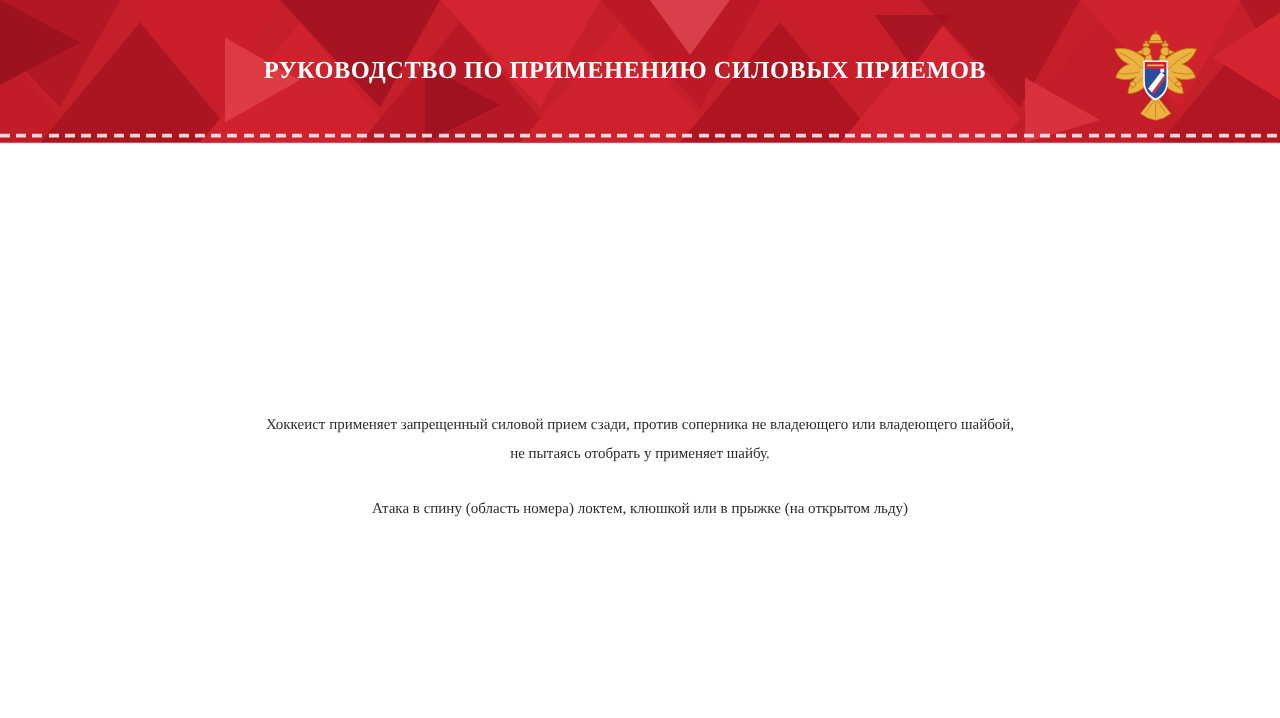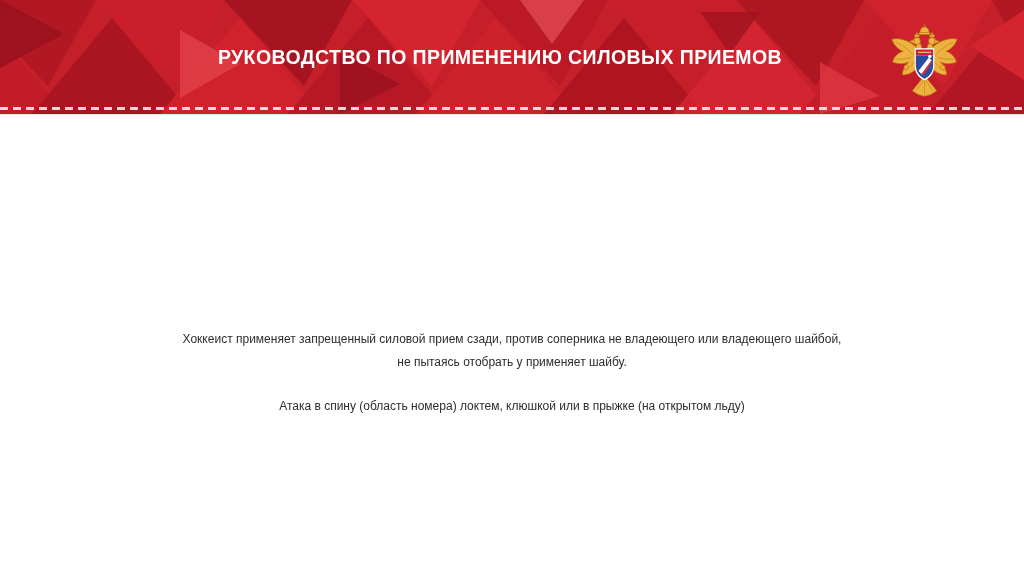--- a/index.html
+++ b/index.html
@@ -1,18 +1,18 @@
 <!DOCTYPE html>
 <html><head>
 <meta charset="utf-8">
 <style>
   html,body{margin:0;padding:0;background:#ffffff;}
   .slide{
     position:relative;width:1024px;height:428px;overflow:hidden;background:#ffffff;
-    font-family:Liberation Sans, sans-serif;
+    font-family:Liberation Serif, serif;
   }
   
   .header{
     position:absolute;left:0;top:0;width:1024px;height:114px;
     background:#c51f2a;box-shadow:0 1px 0 rgba(0,0,0,0.10);
   }
   .header-pattern{position:absolute;left:0;top:0;width:1024px;height:114px;display:block;}
   .header-title{
     position:absolute;left:0;top:46px;width:1000px;text-align:center;
     color:#ffffff;font-size:19.5px;font-weight:700;letter-spacing:0.4px;white-space:nowrap;

